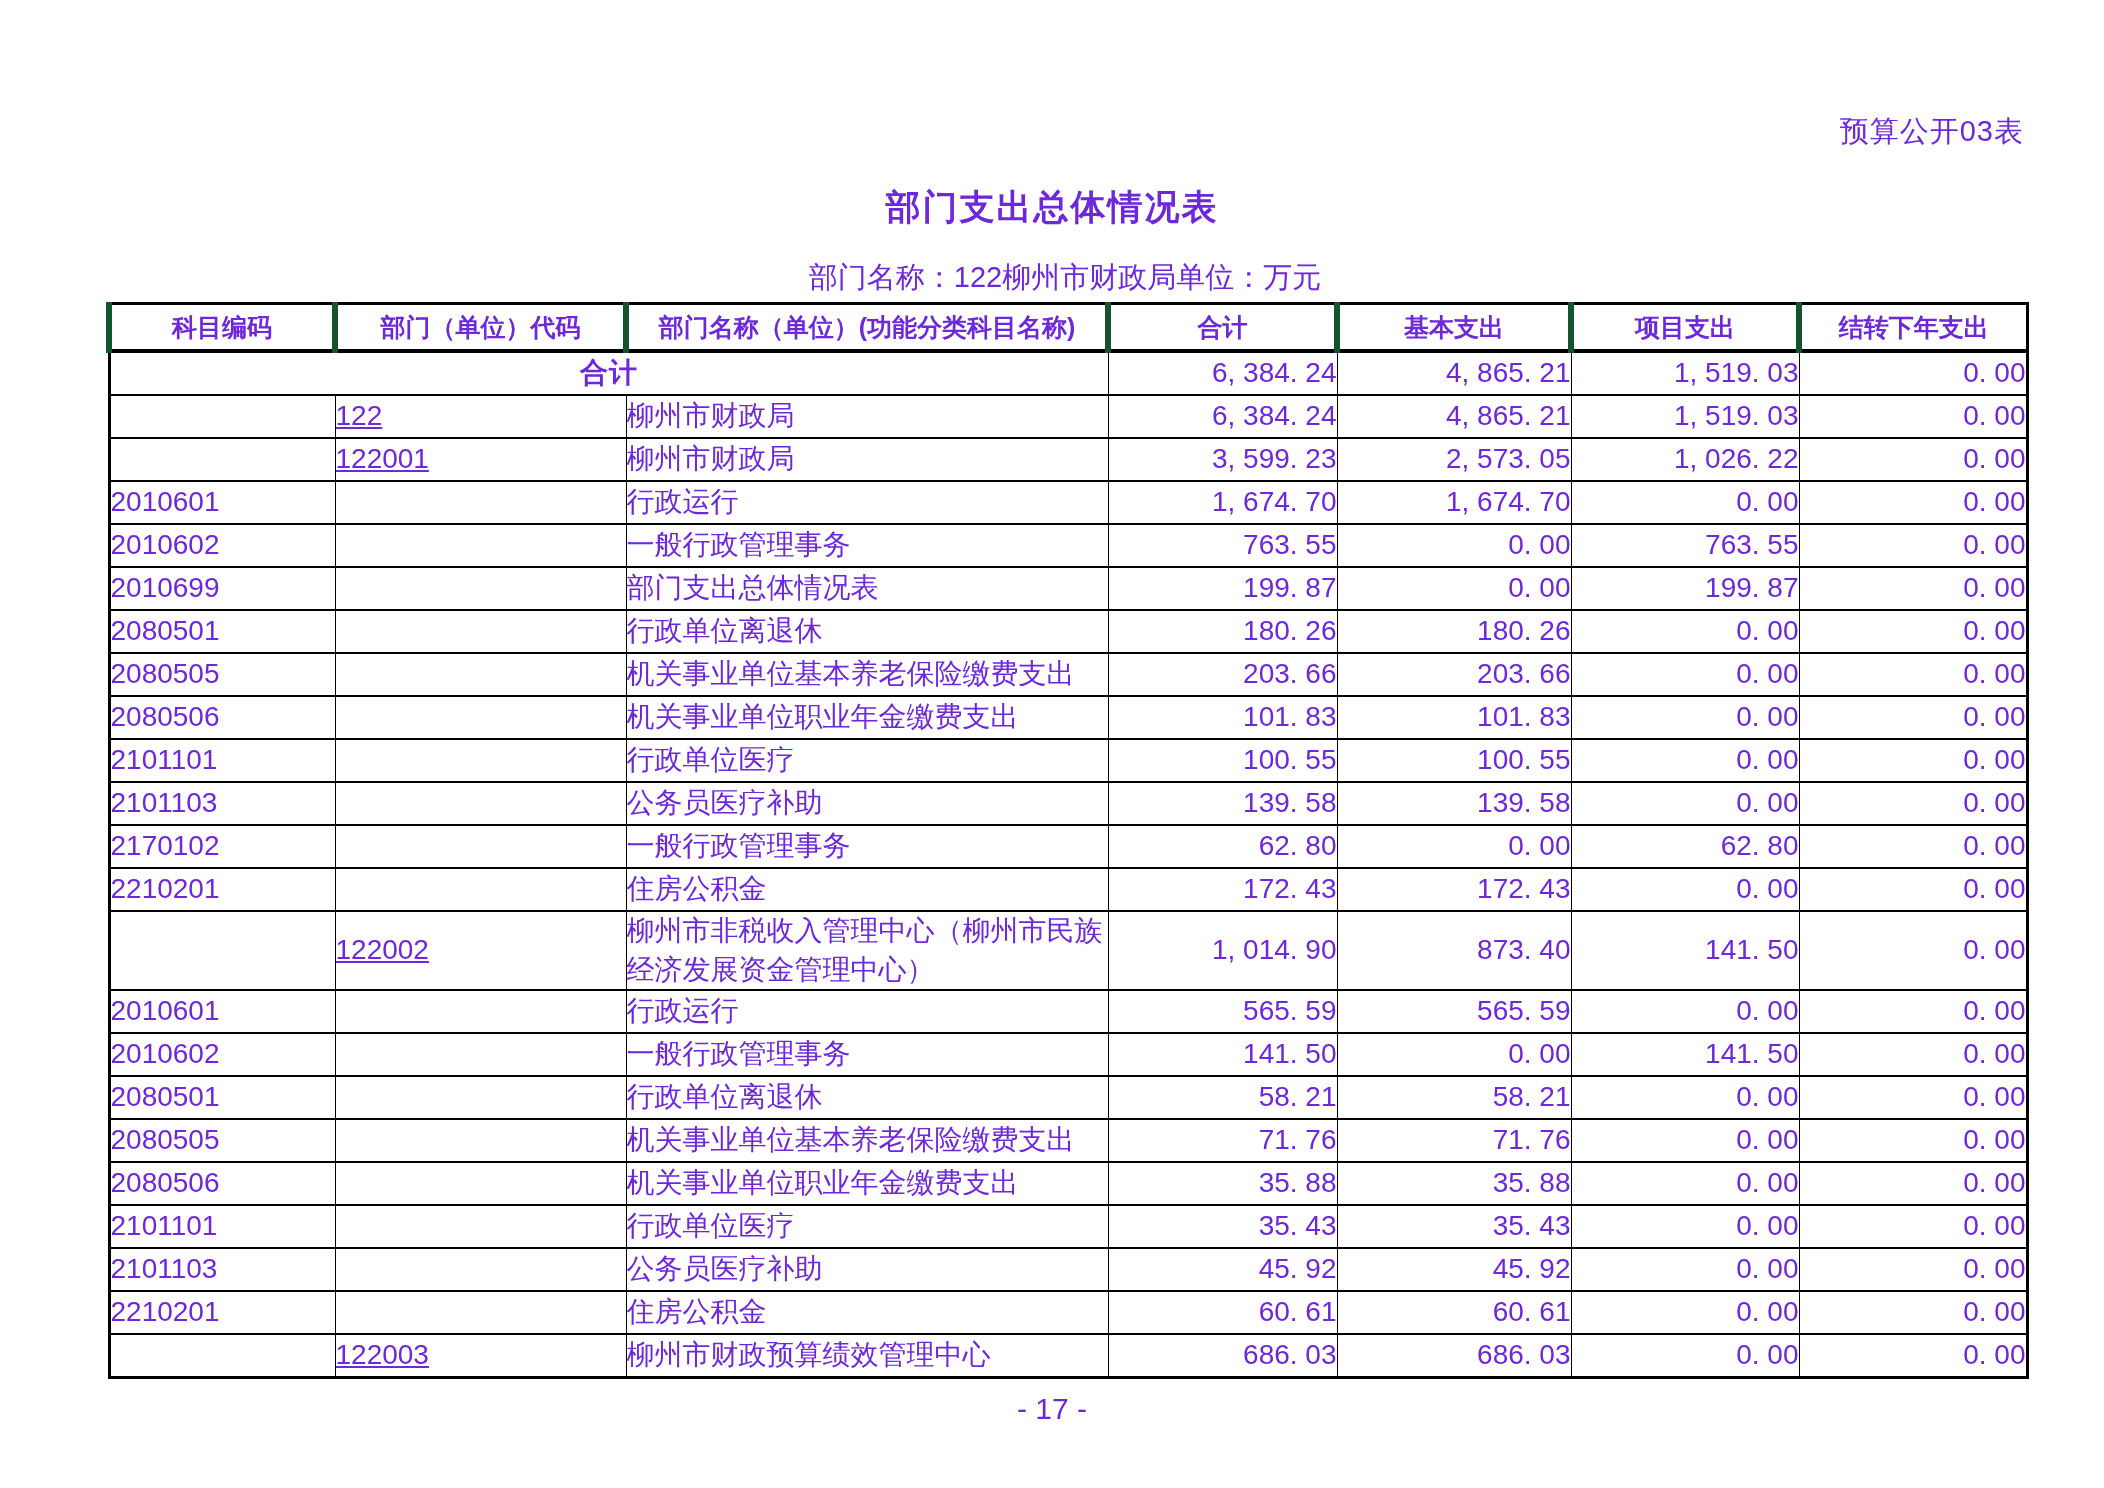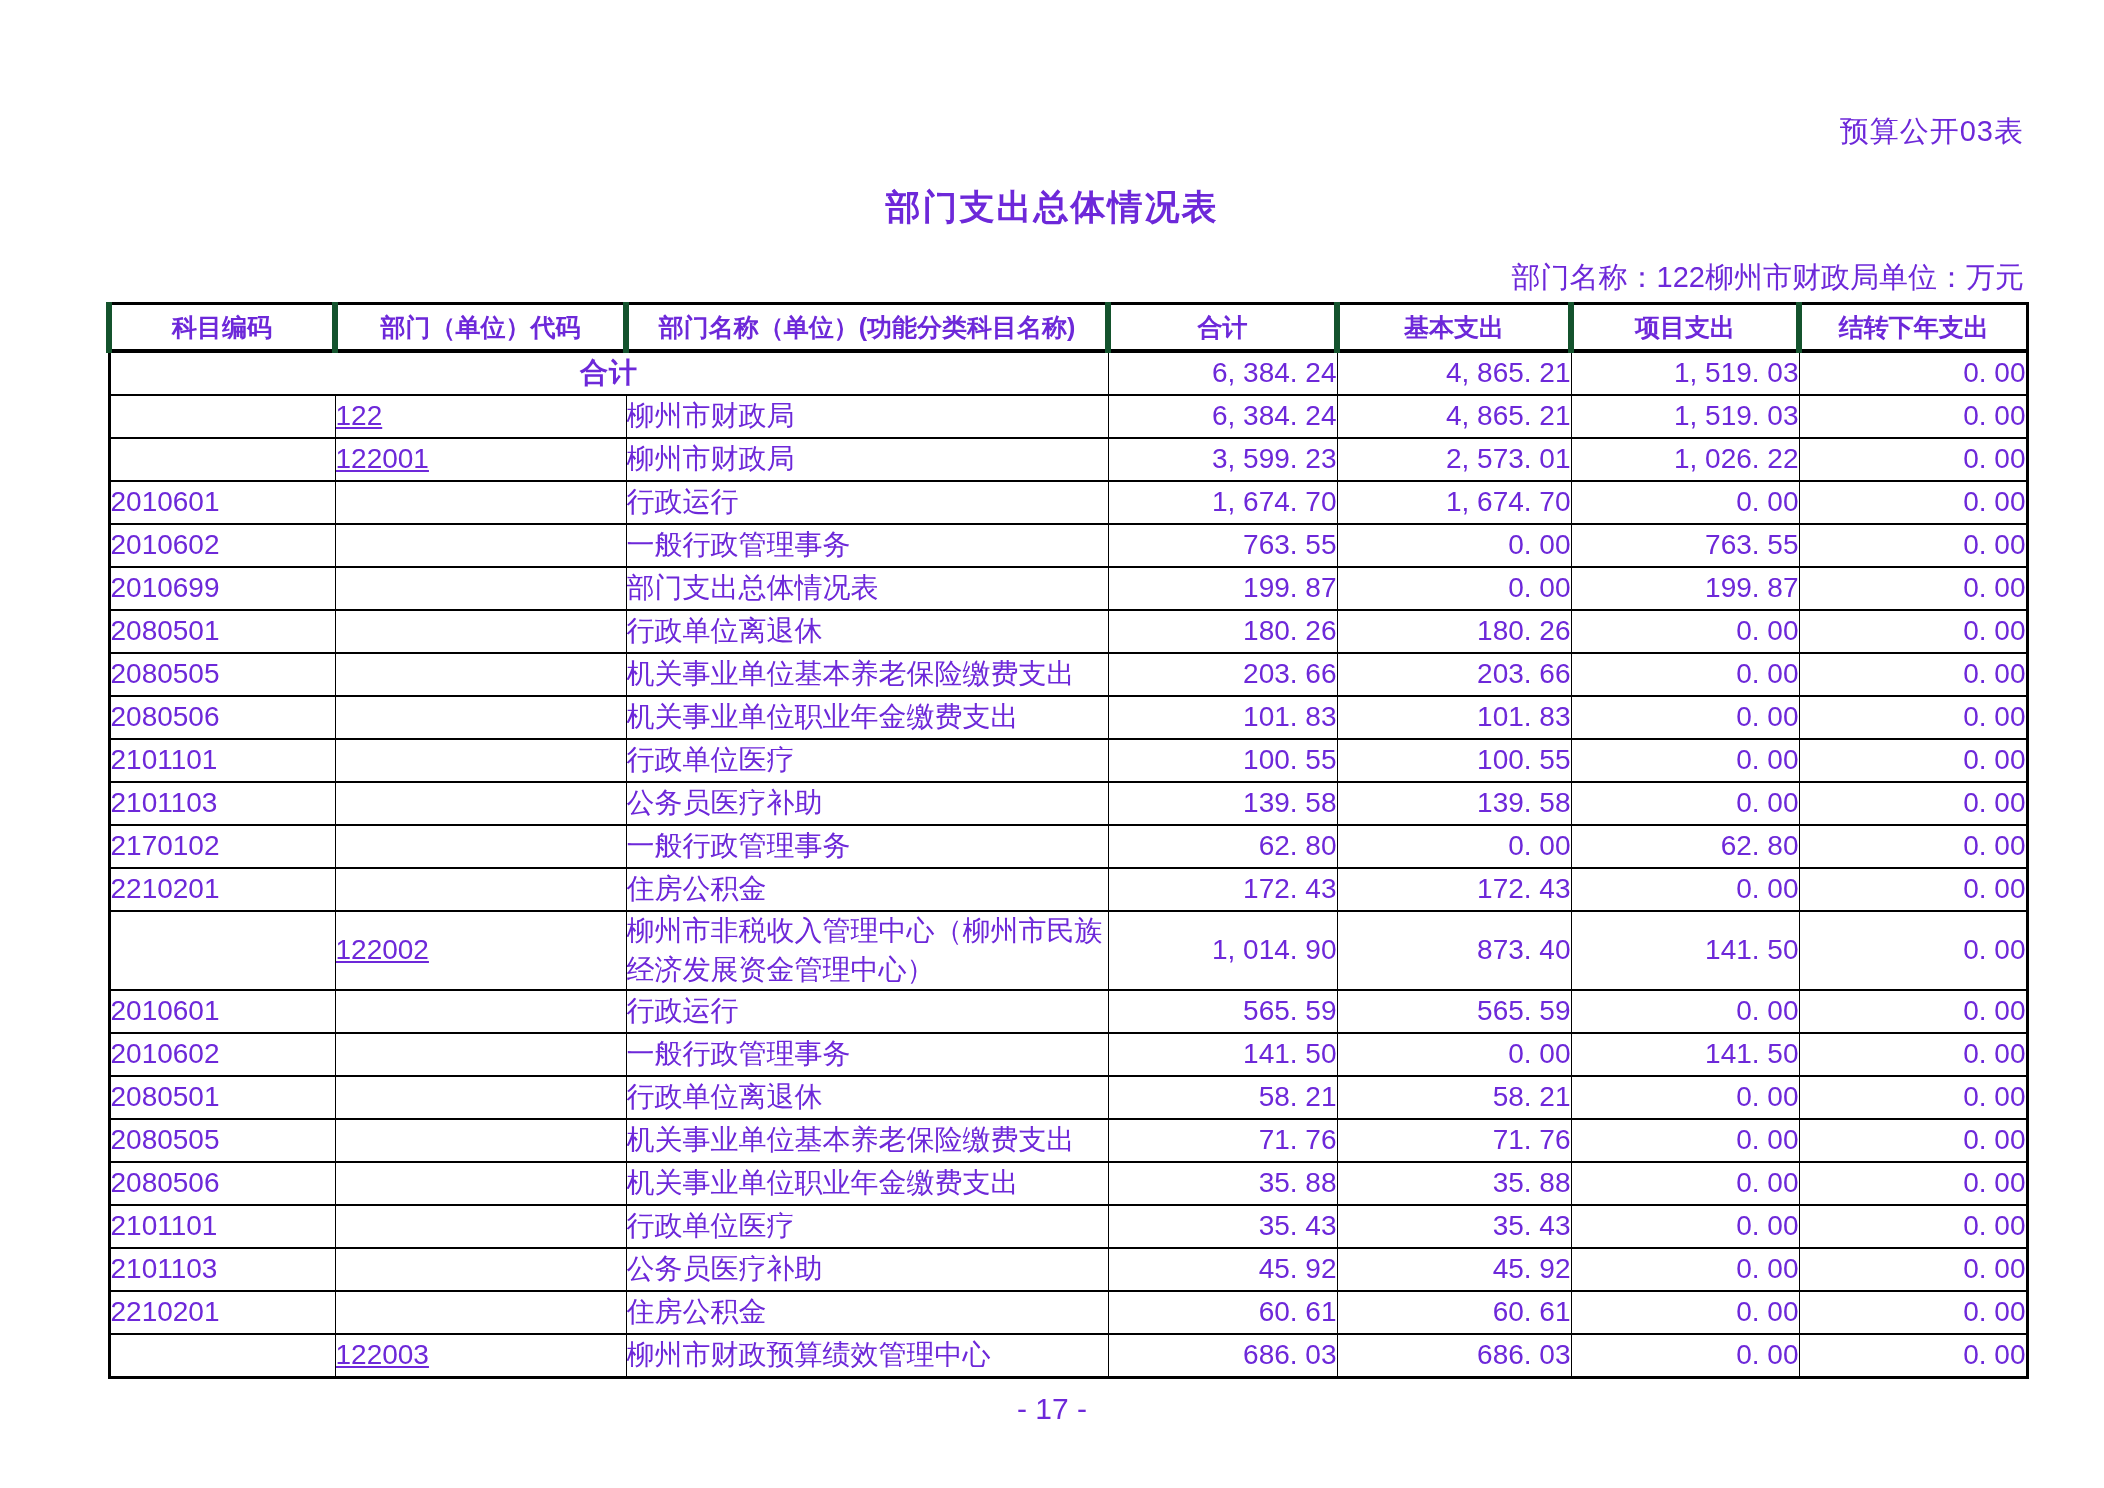--- a/index.html
+++ b/index.html
@@ -28,21 +28,21 @@
     font-size: 35px;
     font-weight: bold;
     letter-spacing: 2px;
   }
   .meta-row {
     position: absolute;
     top: 258px;
     left: 106px;
     width: 1918px;
     display: flex;
-    justify-content: flex-end;
+    justify-content: center;
     align-items: flex-end;
     font-size: 29px;
   }
   table.budget {
     position: absolute;
     top: 302px;
     left: 106px;
     width: 1918px;
     border-collapse: collapse;
     table-layout: fixed;
@@ -144,21 +144,21 @@
           <td class="num">4, 865. 21</td>
           <td class="num">1, 519. 03</td>
           <td class="num">0. 00</td>
         </tr>
 
         <tr>
           <td class="txt"></td>
           <td class="txt"><span class="unit-code">122001</span></td>
           <td class="txt">柳州市财政局</td>
           <td class="num">3, 599. 23</td>
-          <td class="num">2, 573. 01</td>
+          <td class="num">2, 573. 05</td>
           <td class="num">1, 026. 22</td>
           <td class="num">0. 00</td>
         </tr>
 
         <tr>
           <td class="txt">2010601</td>
           <td class="txt"><span class="unit-code"></span></td>
           <td class="txt">行政运行</td>
           <td class="num">1, 674. 70</td>
           <td class="num">1, 674. 70</td>

